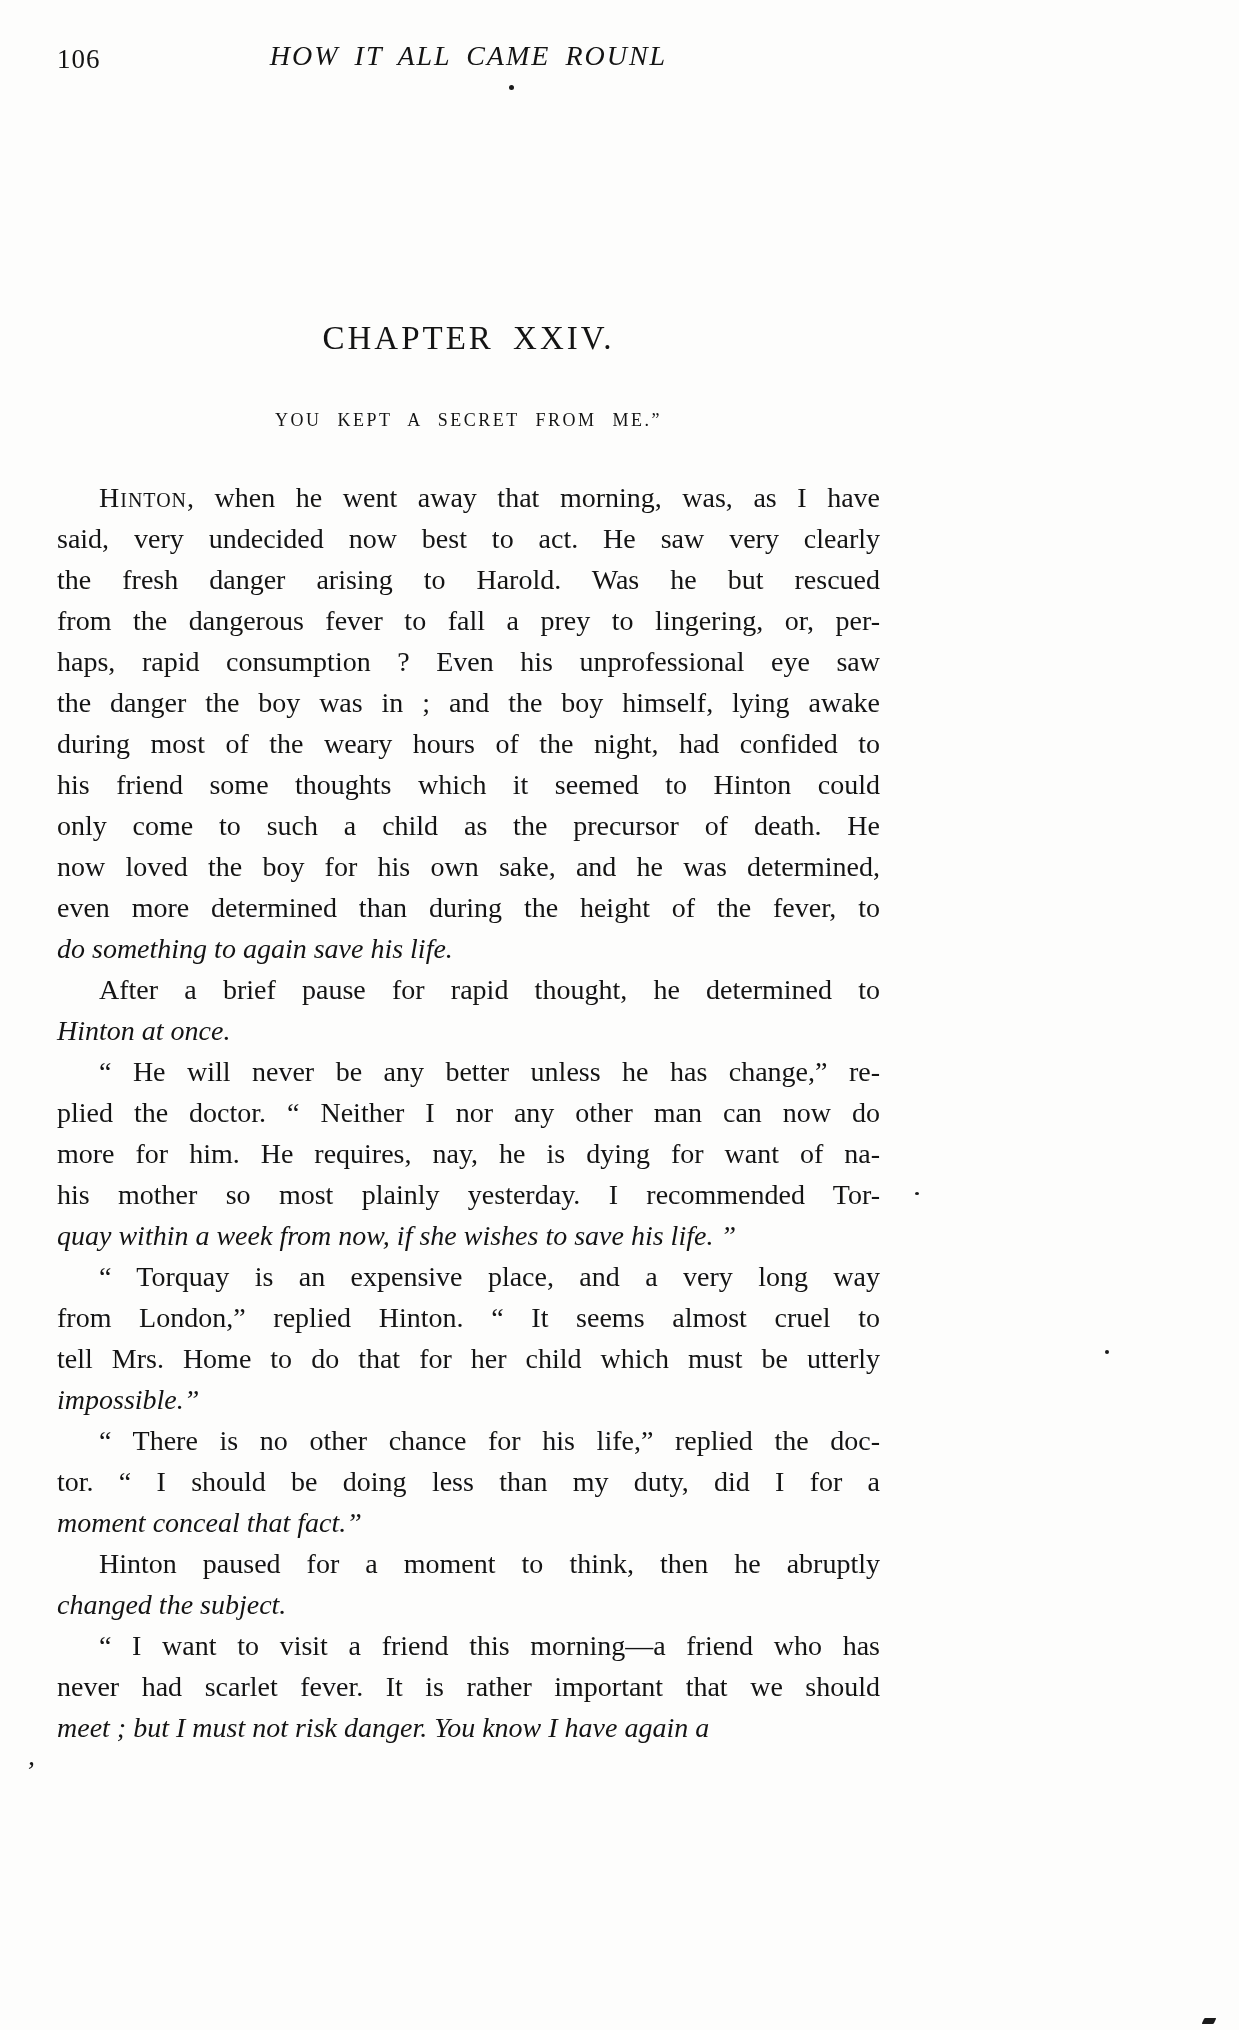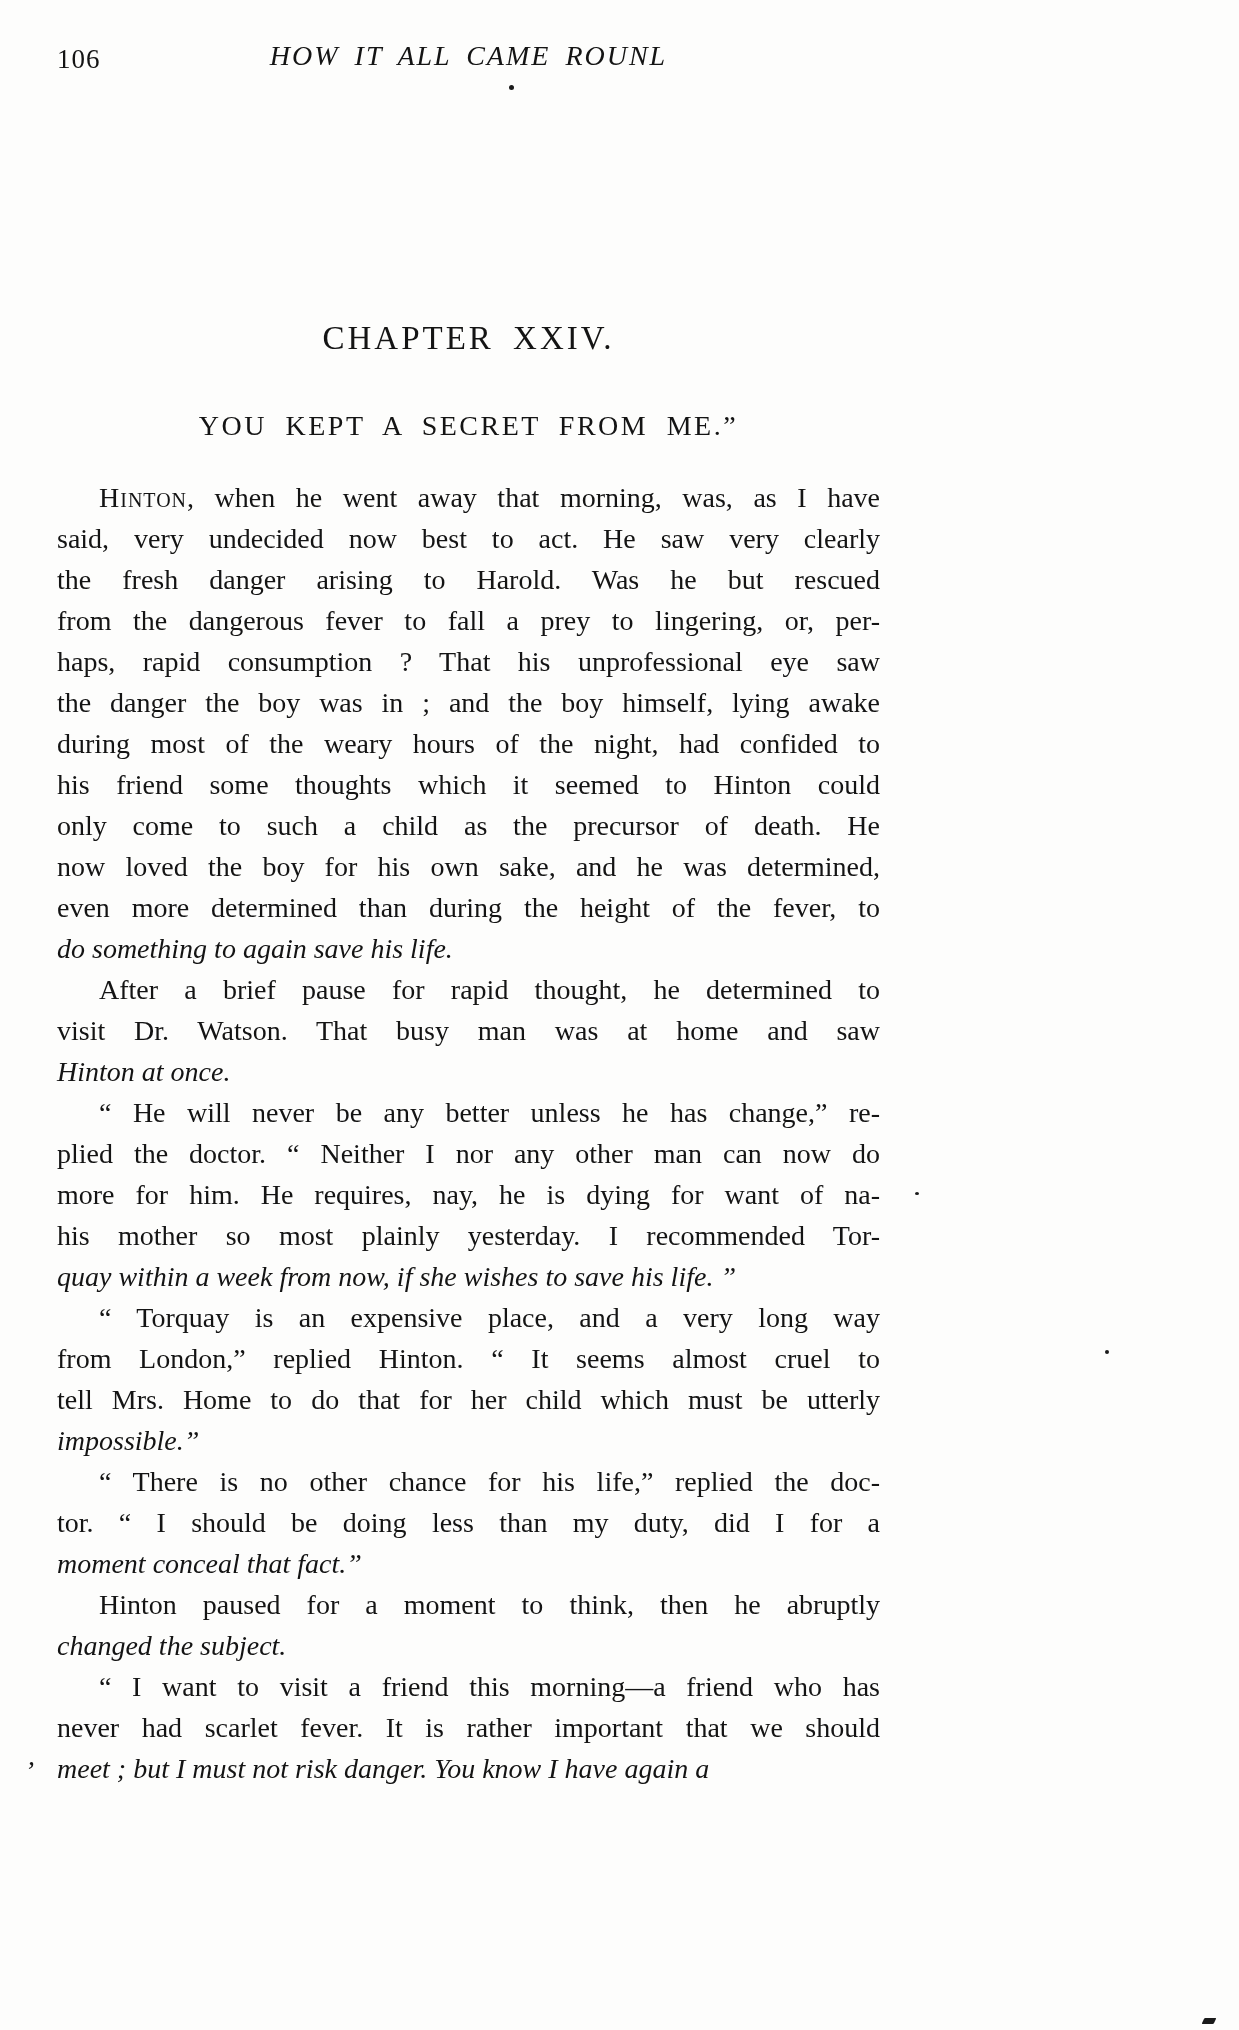--- a/index.html
+++ b/index.html
@@ -26,21 +26,21 @@
     width: 5px; height: 5px; background: #1a1a1a; border-radius: 50%;
   }
   .chapter-heading {
     position: absolute; left: 57px; top: 320px; width: 823px;
     text-align: center;
     font-size: 33px; letter-spacing: 3px; word-spacing: 8px;
   }
   .chapter-subtitle {
     position: absolute; left: 57px; top: 410px; width: 823px;
     text-align: center;
-    font-size: 28px; letter-spacing: 2.5px; word-spacing: 9px;
+    font-size: 18px; letter-spacing: 2.5px; word-spacing: 9px;
   }
   .body-text {
     position: absolute; left: 57px; top: 477px; width: 823px;
     font-size: 28px; line-height: 41px;
   }
   .para { margin: 0; }
   .line {
     text-align: justify;
     text-align-last: justify;
     white-space: nowrap;
@@ -69,32 +69,31 @@
 
 <div class="chapter-heading">CHAPTER XXIV.</div>
 <div class="chapter-subtitle">YOU KEPT A SECRET FROM ME.”</div>
 
 <div class="body-text">
     <div class="para">
       <div class="line first"><span class="sc">Hinton</span>, when he went away that morning, was, as I have</div>
       <div class="line">said, very undecided now best to act. He saw very clearly</div>
       <div class="line">the fresh danger arising to Harold. Was he but rescued</div>
       <div class="line">from the dangerous fever to fall a prey to lingering, or, per-</div>
-      <div class="line">haps, rapid consumption ? That his unprofessional eye saw</div>
+      <div class="line">haps, rapid consumption ? Even his unprofessional eye saw</div>
       <div class="line">the danger the boy was in ; and the boy himself, lying awake</div>
       <div class="line">during most of the weary hours of the night, had confided to</div>
       <div class="line">his friend some thoughts which it seemed to Hinton could</div>
       <div class="line">only come to such a child as the precursor of death. He</div>
       <div class="line">now loved the boy for his own sake, and he was determined,</div>
       <div class="line">even more determined than during the height of the fever, to</div>
       <div class="line last">do something to again save his life.</div>
     </div>
     <div class="para">
       <div class="line first">After a brief pause for rapid thought, he determined to</div>
-      <div class="line">visit Dr. Watson. That busy man was at home and saw</div>
       <div class="line last">Hinton at once.</div>
     </div>
     <div class="para">
       <div class="line first">“ He will never be any better unless he has change,” re-</div>
       <div class="line">plied the doctor. “ Neither I nor any other man can now do</div>
       <div class="line">more for him. He requires, nay, he is dying for want of na-</div>
       <div class="line">his mother so most plainly yesterday. I recommended Tor-</div>
       <div class="line last">quay within a week from now, if she wishes to save his life. ”</div>
     </div>
     <div class="para">

